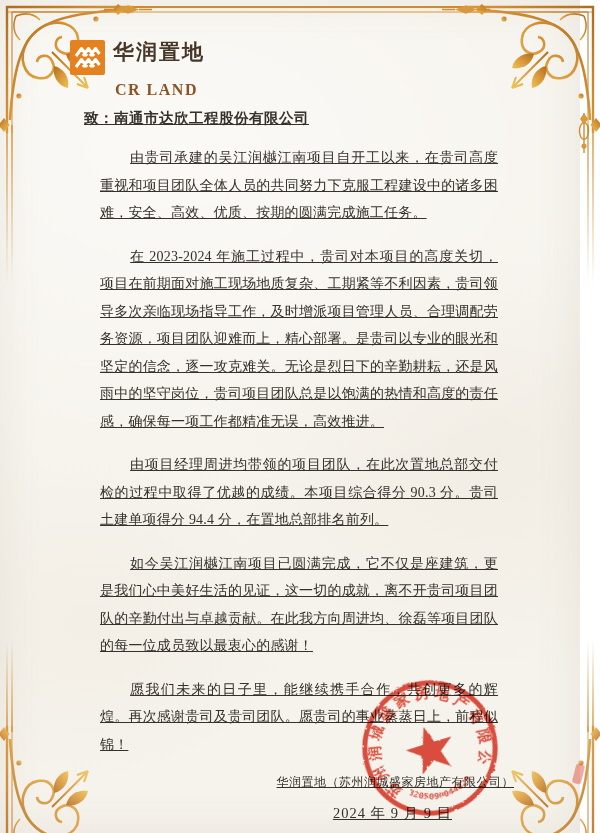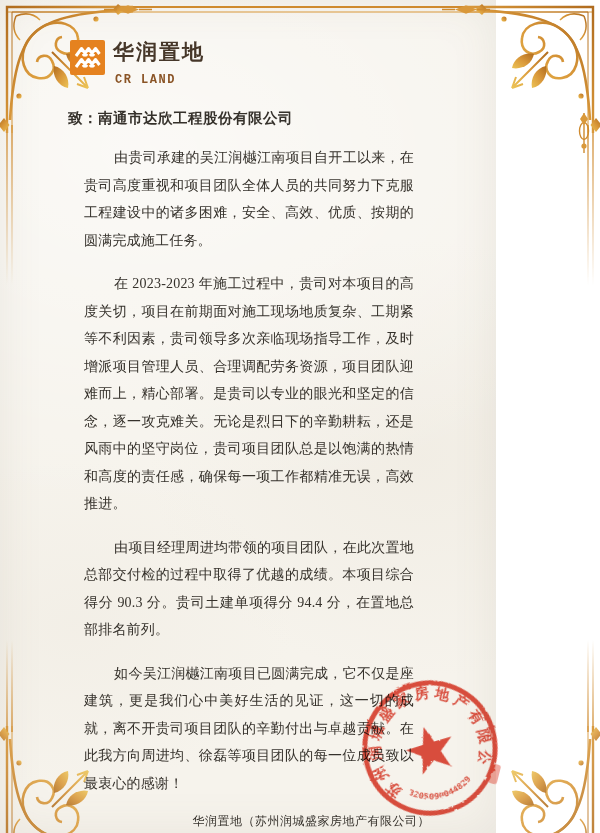--- a/index.html
+++ b/index.html
@@ -1,38 +1,38 @@
 <!DOCTYPE html>
 <html><head>
 <meta charset="utf-8">
 <style>
   html,body{margin:0;padding:0;}
   body{width:600px;height:833px;overflow:hidden;position:relative;
        font-family:"Liberation Serif","DejaVu Serif",serif;}
-  .page{position:absolute;inset:0;width:496px;height:833px;
+  .page{position:absolute;inset:0;width:580px;height:833px;
     background:
       radial-gradient(900px 600px at 30% 18%, rgba(255,255,255,.55), transparent 60%),
       radial-gradient(500px 400px at 85% 55%, rgba(213,203,184,.14), transparent 55%),
       radial-gradient(400px 300px at 15% 75%, rgba(213,203,184,.10), transparent 55%),
       #f6f3ec;
     box-shadow:inset 0 0 46px rgba(118,106,84,.10);}
   .border-svg,.seal-svg{position:absolute;left:0;top:0;pointer-events:none;}
   
   .logo{position:absolute;left:70px;top:40px;display:flex;align-items:flex-start;}
   .logo-box{width:35px;height:35px;}
   .logo-text{margin-left:8px;}
   .brand-cn{font-family:"Liberation Serif",serif;font-weight:700;font-size:21px;
     color:#463729;letter-spacing:2px;line-height:24px;}
-  .brand-en{font-family:Liberation Mono, monospace;font-weight:700;
-    font-size:12px;color:#8a5426;letter-spacing:1.5px;margin-top:9px;margin-left:2px;}
+  .brand-en{font-family:Liberation Serif, serif;font-weight:700;
+    font-size:16px;color:#8a5426;letter-spacing:1.5px;margin-top:17px;margin-left:2px;}
   .title{position:absolute;left:0;right:0;top:52px;text-align:center;
     font-family:"Liberation Sans","DejaVu Sans",sans-serif;font-weight:900;
     font-size:33px;color:#e8791c;letter-spacing:17px;text-indent:17px;}
   
-  .content{position:absolute;left:68px;right:66px;top:109px;color:#35312b;}
+  .content{position:absolute;left:84px;right:66px;top:109px;color:#35312b;text-decoration:underline;}
   .recipient{font-size:14.5px;font-weight:600;margin:0 0 11px 0;letter-spacing:.5px;}
   .para{font-size:14px;line-height:27.5px;margin:16px;text-align:justify;
     text-indent:2.15em;letter-spacing:.2px;}
   .sig-block{margin-top:16px;}
   .sig-company{font-size:12px;text-align:right;padding-right:0px;letter-spacing:.5px;}
   .sig-date{font-size:14.5px;text-align:right;padding-right:62px;margin-top:13px;
     letter-spacing:1px;}
   .seal-svg{left:346px;top:664px;mix-blend-mode:multiply;}
   .ink-speck{position:absolute;right:-3px;top:764px;width:9px;height:20px;
     background:#dd4330;opacity:.45;border-radius:3px;transform:rotate(14deg);}
@@ -111,23 +111,24 @@
     <div class="logo-text">
       <div class="brand-cn">华润置地</div>
       <div class="brand-en">CR LAND</div>
     </div>
   </div>
 
 
   <div class="content">
     <p class="recipient">致：南通市达欣工程股份有限公司</p>
     <p class="para">由贵司承建的吴江润樾江南项目自开工以来，在贵司高度重视和项目团队全体人员的共同努力下克服工程建设中的诸多困难，安全、高效、优质、按期的圆满完成施工任务。</p>
-    <p class="para">在 2023-2023 年施工过程中，贵司对本项目的高度关切，项目在前期面对施工现场地质复杂、工期紧等不利因素，贵司领导多次亲临现场指导工作，及时增派项目管理人员、合理调配劳务资源，项目团队迎难而上，精心部署。是贵司以专业的眼光和坚定的信念，逐一攻克难关。无论是烈日下的辛勤耕耘，还是风雨中的坚守岗位，贵司项目团队总是以饱满的热情和高度的责任感，确保每一项工作都精准无误，高效推进。</p>
+    <p class="para">在 2023-2024 年施工过程中，贵司对本项目的高度关切，项目在前期面对施工现场地质复杂、工期紧等不利因素，贵司领导多次亲临现场指导工作，及时增派项目管理人员、合理调配劳务资源，项目团队迎难而上，精心部署。是贵司以专业的眼光和坚定的信念，逐一攻克难关。无论是烈日下的辛勤耕耘，还是风雨中的坚守岗位，贵司项目团队总是以饱满的热情和高度的责任感，确保每一项工作都精准无误，高效推进。</p>
     <p class="para">由项目经理周进均带领的项目团队，在此次置地总部交付检的过程中取得了优越的成绩。本项目综合得分 90.3 分。贵司土建单项得分 94.4 分，在置地总部排名前列。</p>
     <p class="para">如今吴江润樾江南项目已圆满完成，它不仅是座建筑，更是我们心中美好生活的见证，这一切的成就，离不开贵司项目团队的辛勤付出与卓越贡献。在此我方向周进均、徐磊等项目团队的每一位成员致以最衷心的感谢！</p>
+    <p class="para">愿我们未来的日子里，能继续携手合作，共创更多的辉煌。再次感谢贵司及贵司团队。愿贵司的事业蒸蒸日上，前程似锦！</p>
     <div class="sig-block">
       <div class="sig-company">华润置地（苏州润城盛家房地产有限公司）</div>
       <div class="sig-date">2024 年 9 月  9 日</div>
     </div>
   </div>
 
   <svg class="seal-svg" width="168" height="168" viewBox="0 0 168 168">
     <defs>
       <path id="sealArc" d="M 45.5 116.5 A 50.4 50.4 0 1 1 122.5 116.5"></path>
       <path id="codeArc" d="M 48 120.5 A 51.3 51.3 0 0 0 120 120.5"></path>

